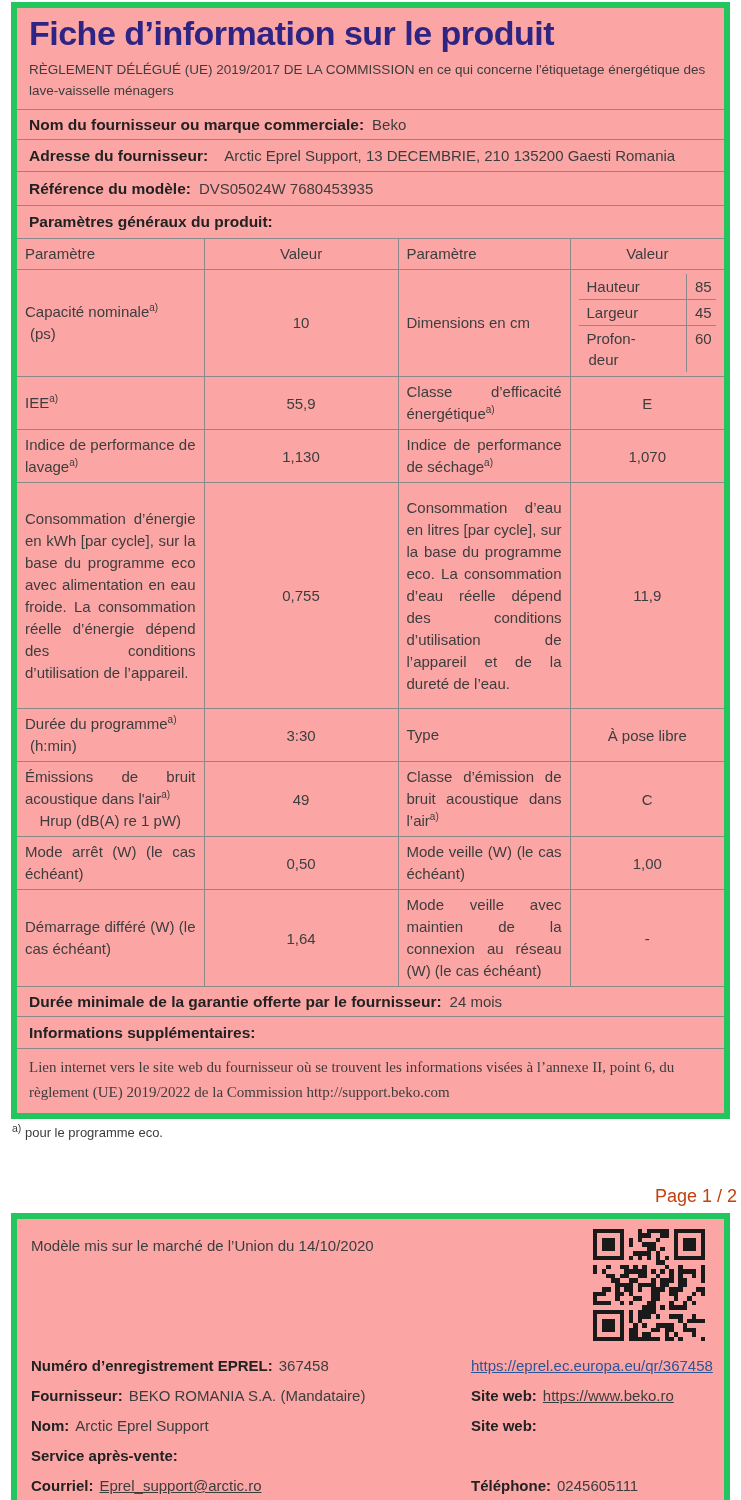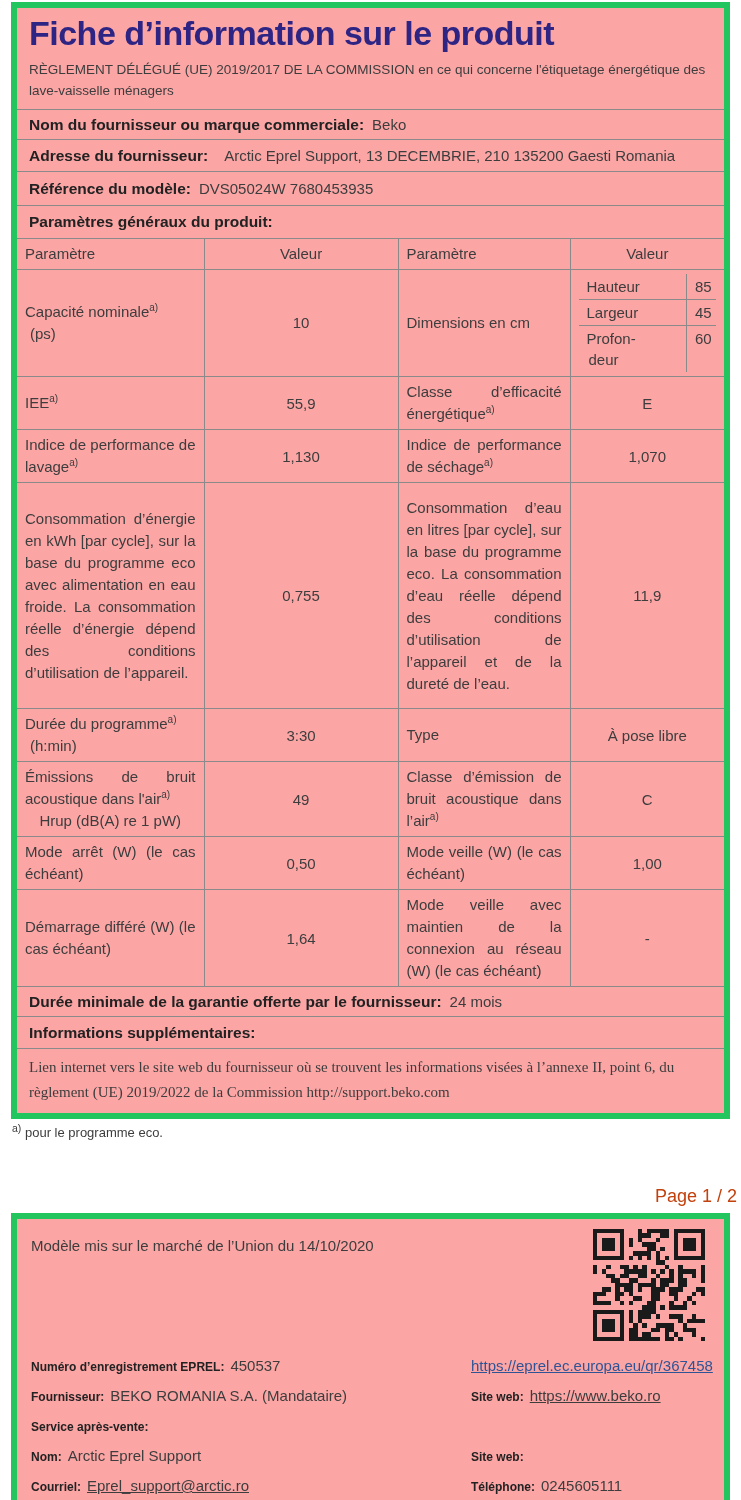--- a/index.html
+++ b/index.html
@@ -49,21 +49,21 @@
   .footnote sup { font-size:10.5px; }
 
   .page-indicator { margin:46px 4px 6px 2px; text-align:right; font-size:18px; color:#c2410c; }
 
   
   .bottom-card { height:349px; padding:10px 14px 8px 14px; }
   .bc-top { display:flex; justify-content:space-between; align-items:flex-start; }
   .market-line { padding-top:8px; font-size:15px; color:#3d3d3d; }
   .qr { width:112px; height:112px; margin-right:5px; display:block; }
   .brow { display:grid; grid-template-columns:440px 1fr; align-items:baseline; margin-bottom:13px; }
-  .brow .pair b, .bl { font-weight:bold; color:#222; font-size:12px;text-align:right; }
+  .brow .pair b, .bl { font-weight:bold; color:#222; font-size:15px;text-align:right; }
   .pair { white-space:nowrap; }
   .pair .v { margin-left:6px; color:#3d3d3d; }
   .bc-rows { margin-top:16px; }
   a.doclink { color:#2F5496; text-decoration:underline; cursor:pointer; }
 </style>
 </head>
 <body>
 
 <div class="card top-card">
 
@@ -501,54 +501,54 @@
         <rect x="16" y="24" width="1" height="1" fill="#1a1a1a"></rect>
         <rect x="17" y="24" width="1" height="1" fill="#1a1a1a"></rect>
         <rect x="19" y="24" width="1" height="1" fill="#1a1a1a"></rect>
         <rect x="24" y="24" width="1" height="1" fill="#1a1a1a"></rect>
       </svg>
   </div>
 
   <div class="bc-rows">
     <div class="brow">
       <div class="pair">
-        <b class="bl">Numéro d’enregistrement EPREL:</b><span class="v">450537</span>
+        <b class="bl">Numéro d’enregistrement EPREL:</b><span class="v">367458</span>
       </div>
       <div class="pair">
         <a class="doclink">https://eprel.ec.europa.eu/qr/367458</a>
       </div>
     </div>
 
     <div class="brow">
       <div class="pair">
         <b class="bl">Fournisseur:</b><span class="v">BEKO ROMANIA S.A. (Mandataire)</span>
       </div>
       <div class="pair">
         <b class="bl">Site web:</b><a class="doclink v">https://www.beko.ro</a>
+      </div>
+    </div>
+
+    <div class="brow">
+      <div class="pair">
+        <b class="bl">Nom:</b><span class="v">Arctic Eprel Support</span>
+      </div>
+      <div class="pair">
+        <b class="bl">Site web:</b><span class="v"></span>
       </div>
     </div>
 
     <div class="brow">
       <div class="pair">
         <b class="bl">Service après-vente:</b>
       </div>
       <div></div>
     </div>
 
     <div class="brow">
       <div class="pair">
-        <b class="bl">Nom:</b><span class="v">Arctic Eprel Support</span>
-      </div>
-      <div class="pair">
-        <b class="bl">Site web:</b><span class="v"></span>
-      </div>
-    </div>
-
-    <div class="brow">
-      <div class="pair">
         <b class="bl">Courriel:</b><a class="doclink v">Eprel_support@arctic.ro</a>
       </div>
       <div class="pair">
         <b class="bl">Téléphone:</b><span class="v">0245605111</span>
       </div>
     </div>
 
     <div class="brow" style="margin-bottom:4px;">
       <div class="pair">
         <b class="bl">Adresse:</b>

